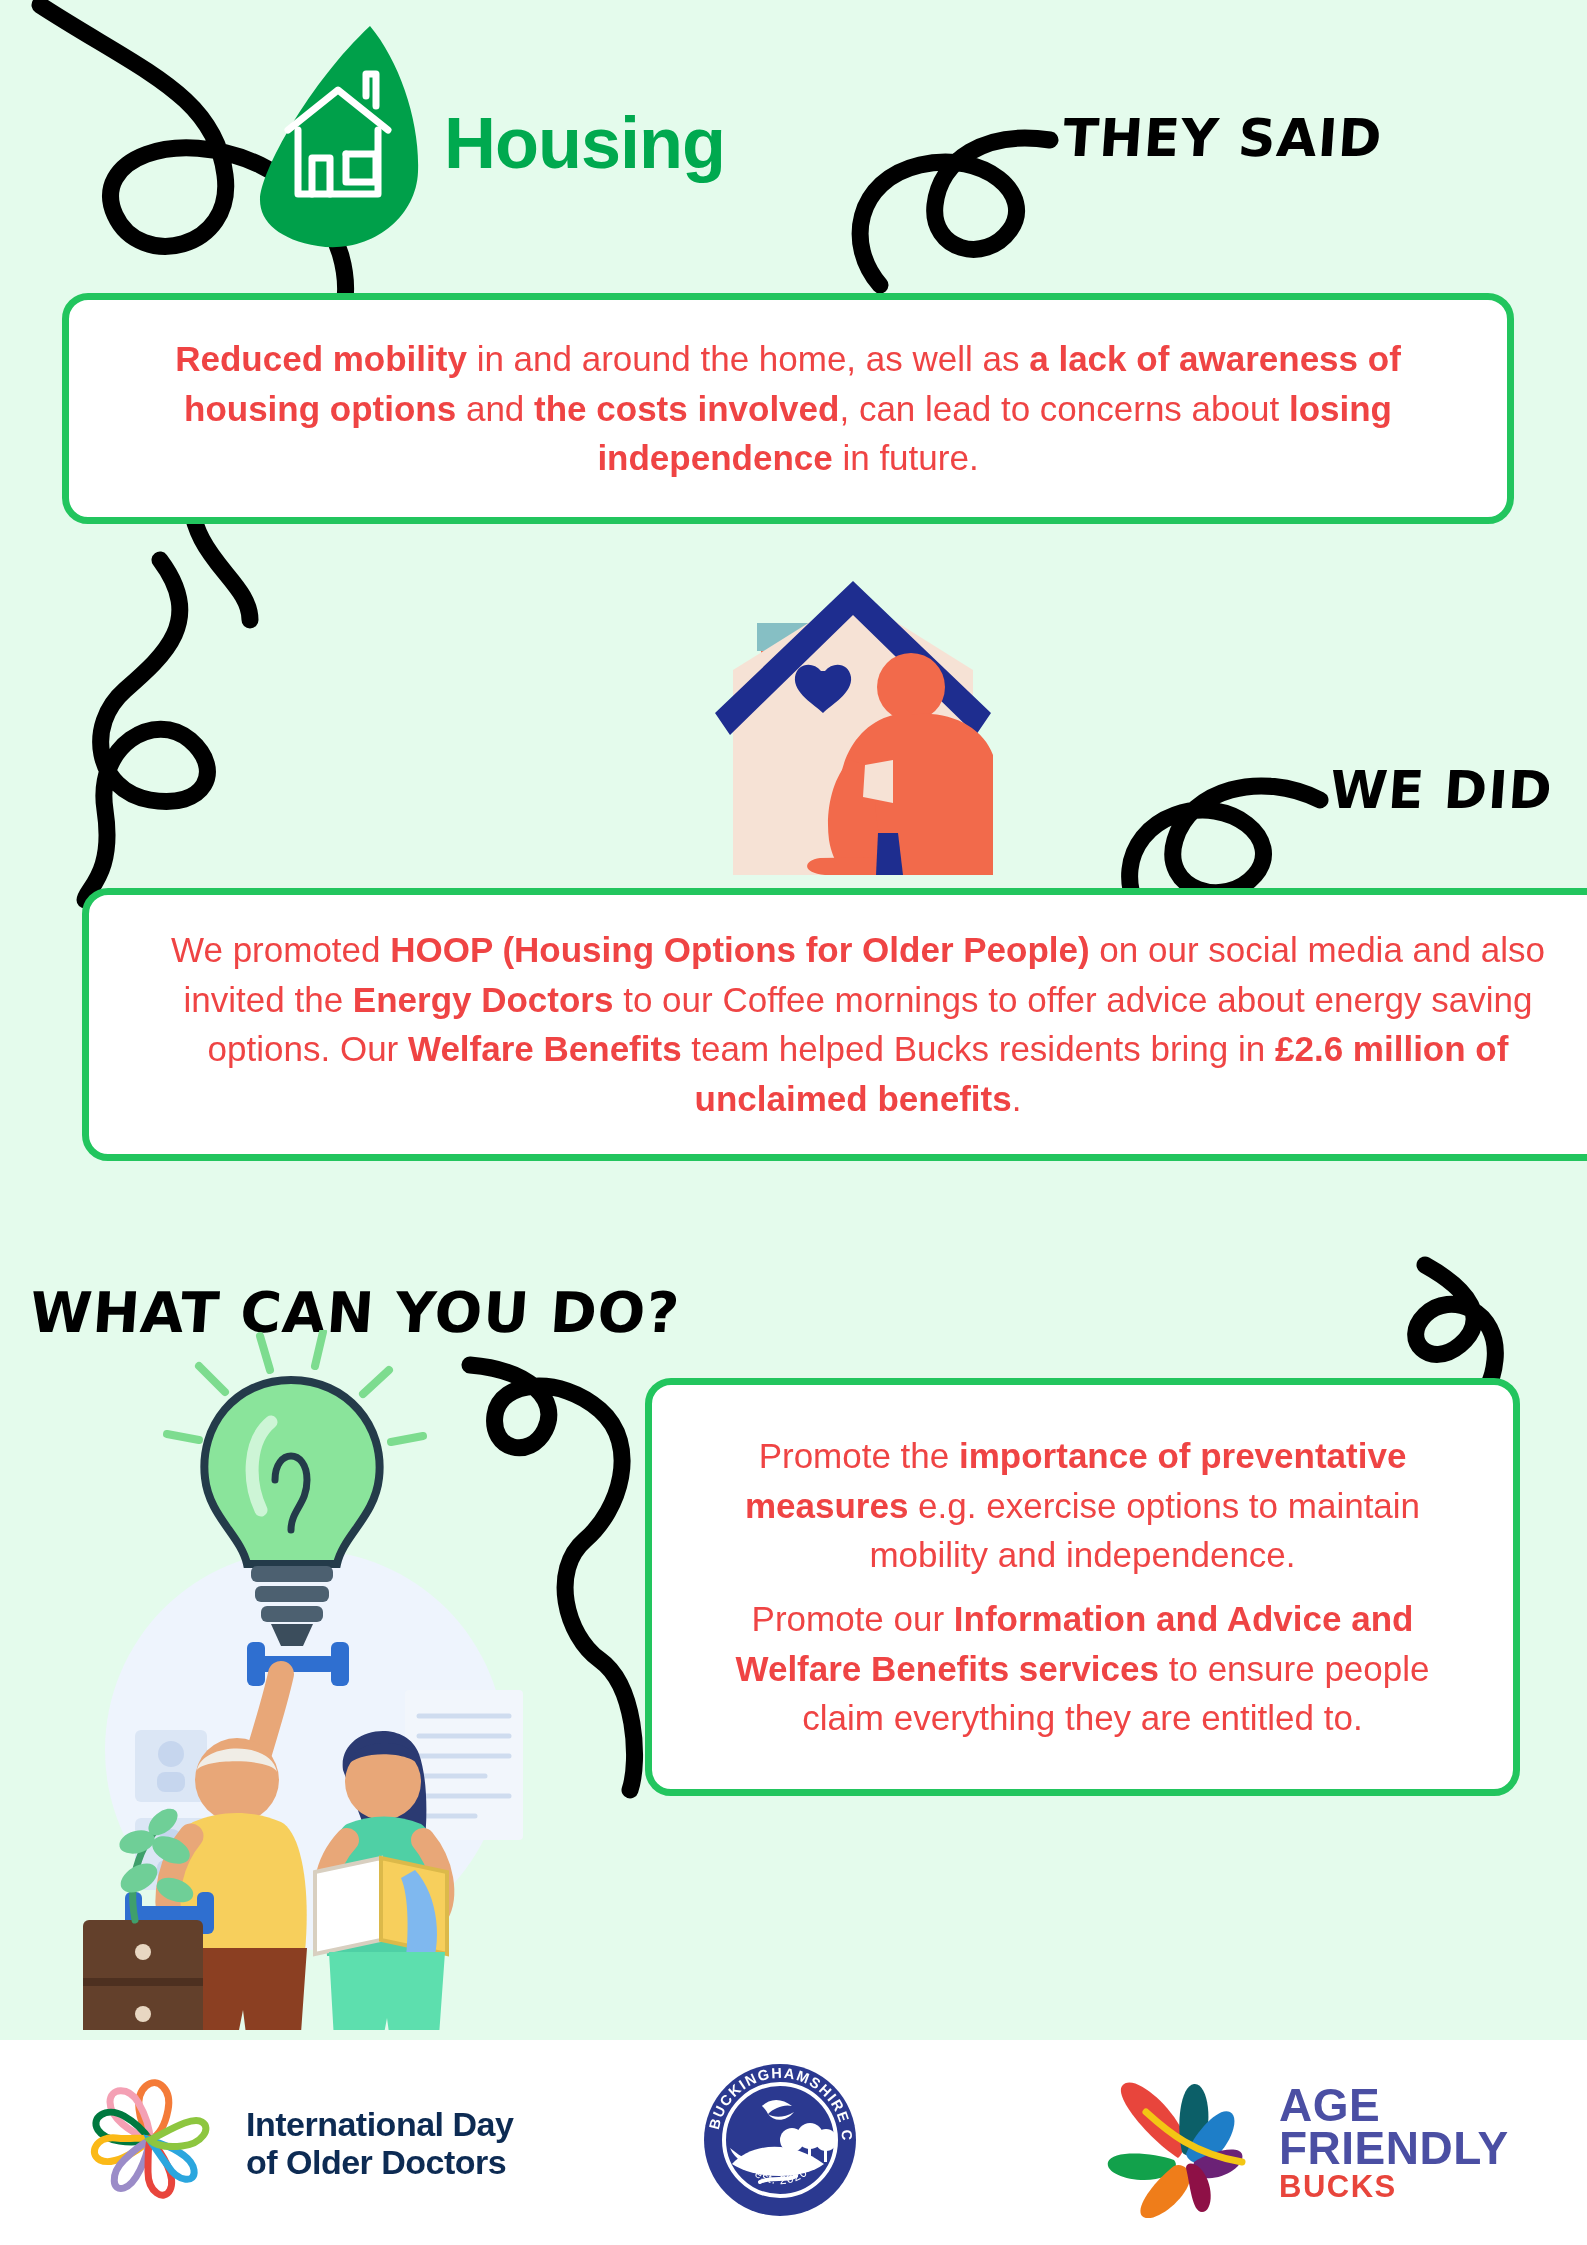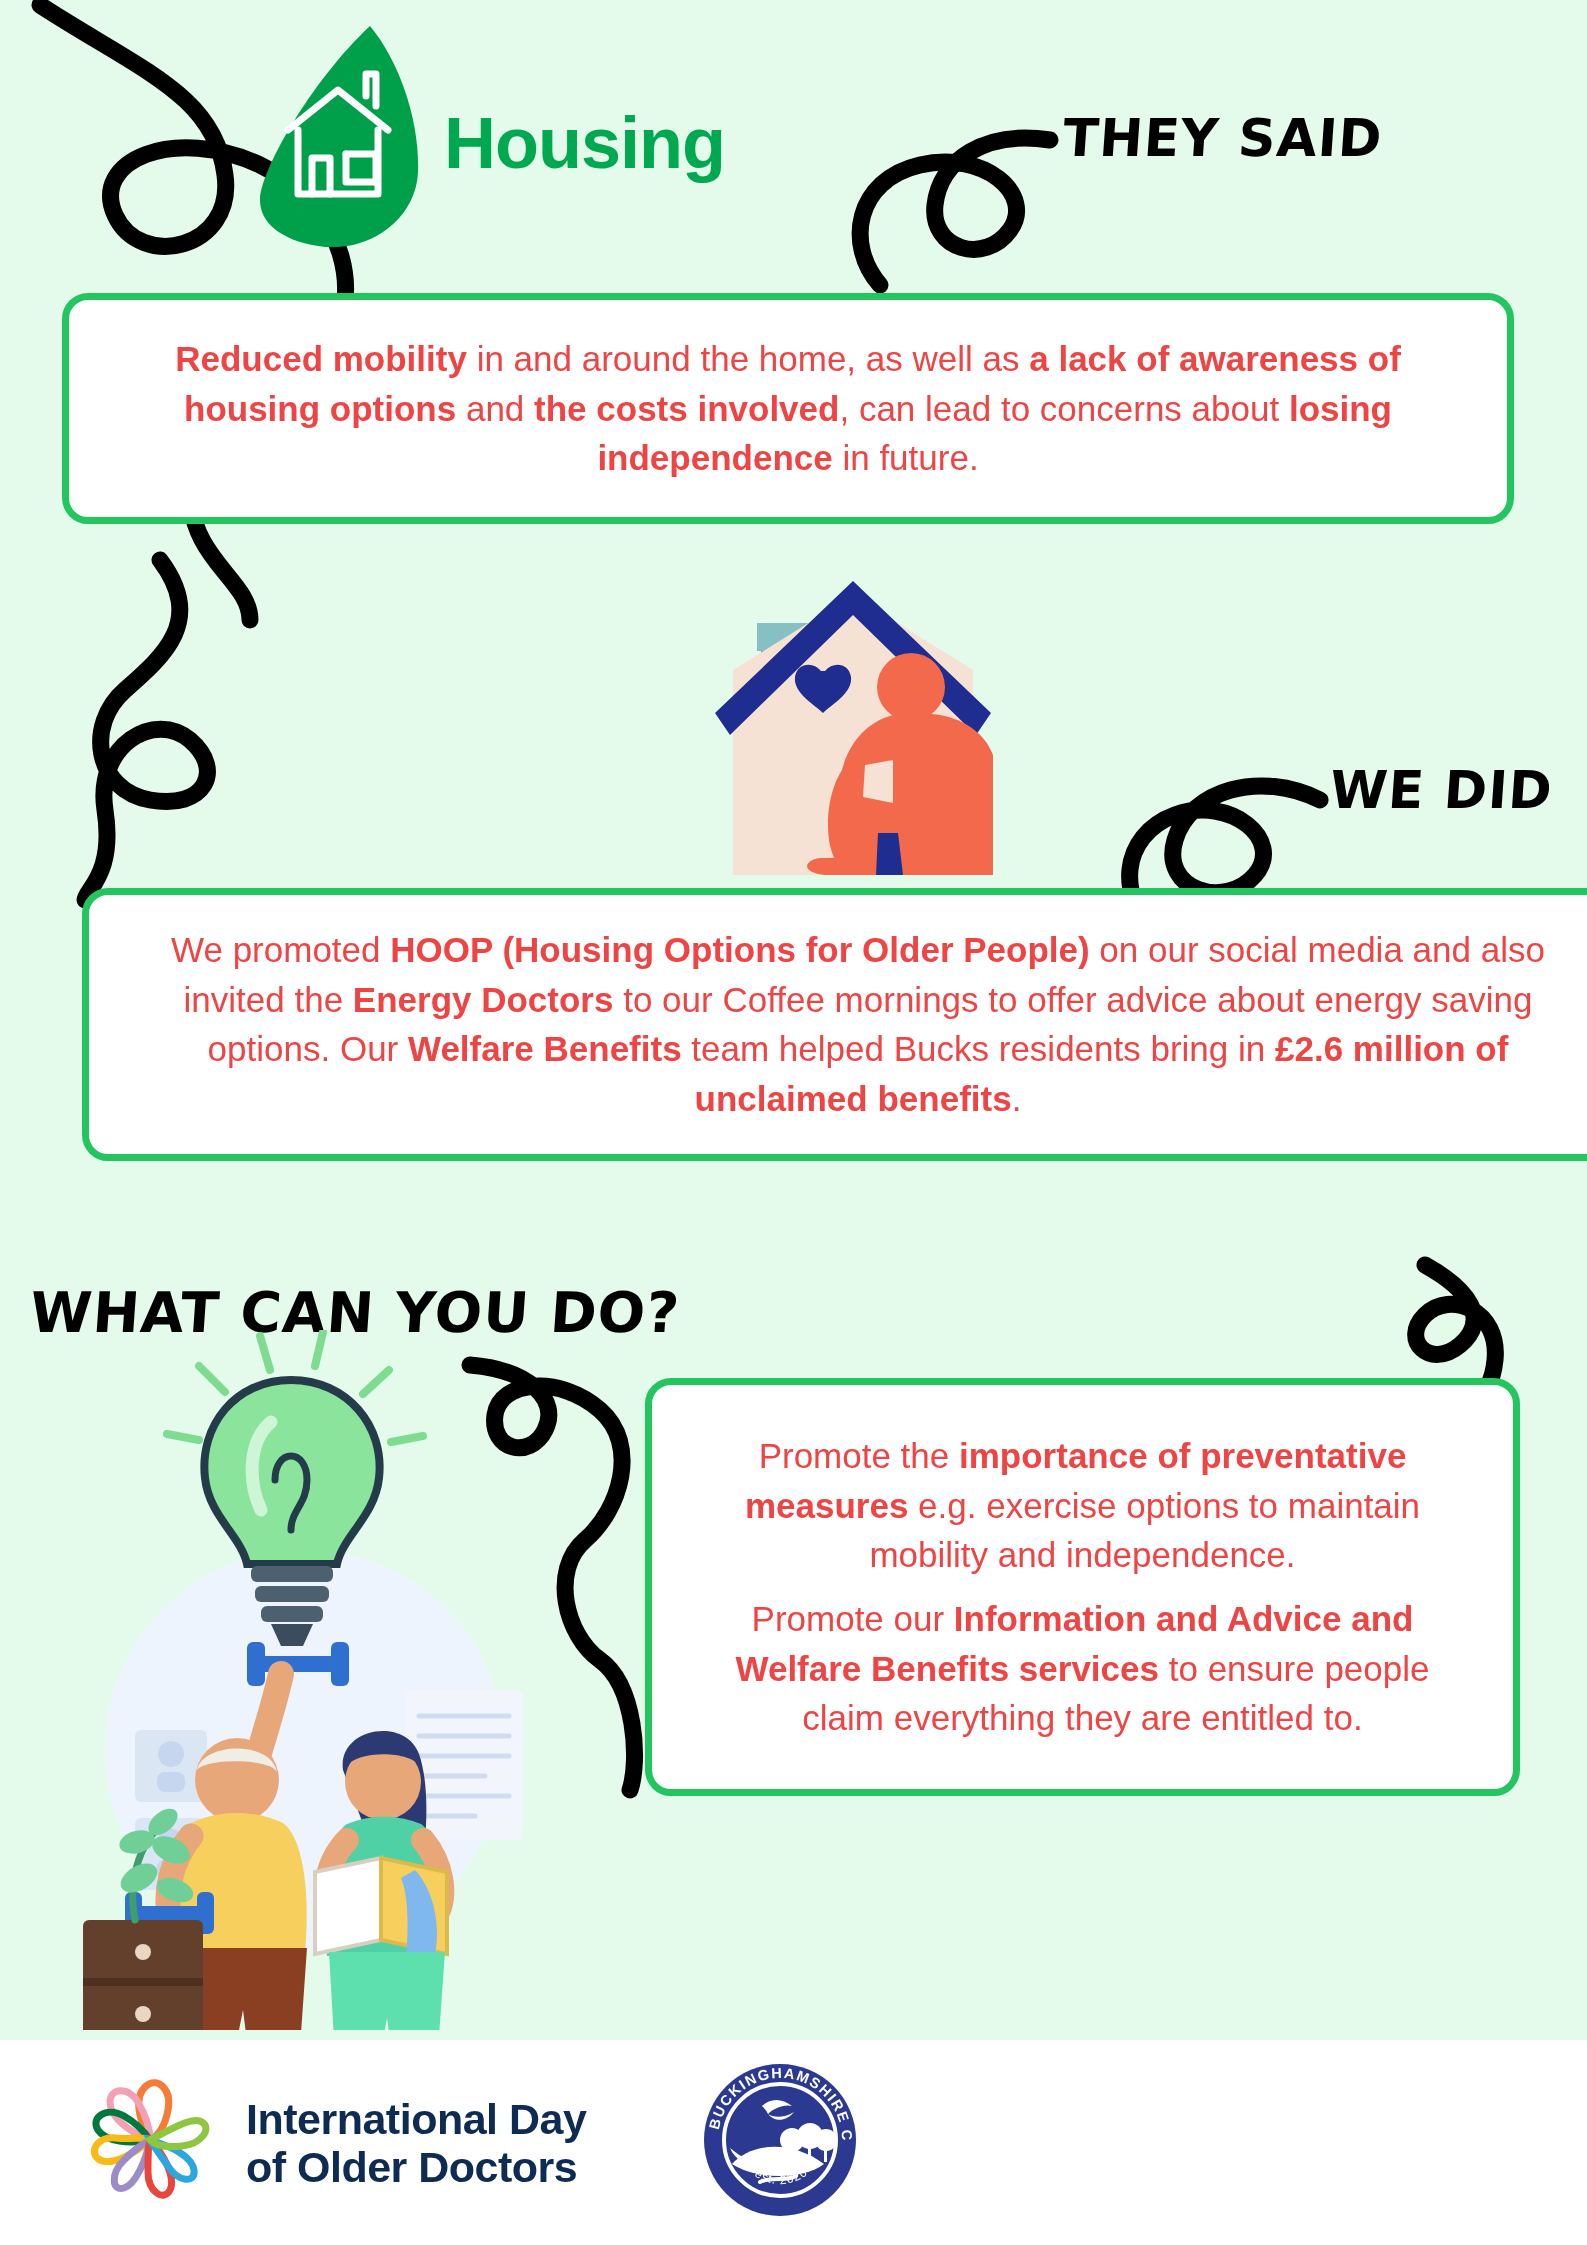--- a/index.html
+++ b/index.html
@@ -129,21 +129,21 @@
     align-items: center;
   }
   .footer-logo { display: flex; align-items: center; }
   #idop-logo  { position: absolute; left: 80px;  top: 28px; }
   #bucks-logo { position: absolute; left: 700px; top: 20px; }
   #afb-logo   { position: absolute; left: 1090px; top: 28px; }
 
   .idop-text {
     margin-left: 16px;
     color: #0d2b53;
-    font-size: 43px;
+    font-size: 34px;
     font-weight: 700;
     line-height: 1.12;
     letter-spacing: -0.5px;
   }
   .afb-text {
     margin-left: 14px;
     line-height: 0.93;
   }
   .afb-age, .afb-friendly {
     color: #4b4fa3;
@@ -415,15 +415,32 @@
         </defs>
         <text font-family="'Liberation Sans',sans-serif" font-size="14.5" font-weight="700" fill="#ffffff" letter-spacing="1.6">
           <textPath href="#bucksArcTop" startOffset="5%">BUCKINGHAMSHIRE COUNCIL</textPath>
         </text>
         <text font-family="'Liberation Sans',sans-serif" font-size="12" font-weight="400" fill="#ffffff" letter-spacing="1">
           <textPath href="#bucksArcBottom" startOffset="30%">est. 2020</textPath>
         </text>
       </svg>
     </div>
 
+    <div class="footer-logo" id="afb-logo">
+      <svg width="175" height="150" viewBox="0 0 175 150" xmlns="http://www.w3.org/2000/svg">
+        <path d="M88 90 C 60 72, 24 30, 32 18 C 42 4, 78 34, 92 62 C 96 72, 94 86, 88 90 Z" fill="#e8453c"></path>
+        <path d="M92 84 C 86 58, 90 18, 104 16 C 118 14, 124 56, 112 78 C 106 88, 96 90, 92 84 Z" fill="#0c5f68"></path>
+        <path d="M96 86 C 104 66, 128 38, 140 44 C 152 50, 138 84, 118 94 C 108 98, 98 94, 96 86 Z" fill="#1e7ec8"></path>
+        <path d="M104 94 C 118 84, 148 76, 152 86 C 156 98, 132 112, 116 110 C 106 108, 102 100, 104 94 Z" fill="#6b2276"></path>
+        <path d="M84 92 C 62 84, 22 82, 18 94 C 14 108, 54 118, 76 108 C 86 104, 88 96, 84 92 Z" fill="#12a14b"></path>
+        <path d="M84 98 C 68 110, 44 138, 52 148 C 62 158, 96 132, 100 112 C 102 102, 92 94, 84 98 Z" fill="#ef7d1a"></path>
+        <path d="M96 100 C 100 116, 102 144, 112 144 C 124 144, 124 114, 110 100 C 104 94, 96 94, 96 100 Z" fill="#8e1046"></path>
+        <path d="M56 44 C 78 64, 104 86, 152 94" stroke="#f3c614" stroke-width="7" fill="none" stroke-linecap="round"></path>
+      </svg>
+      <div class="afb-text">
+        <span class="afb-age">AGE</span>
+        <span class="afb-friendly">FRIENDLY</span>
+        <span class="afb-bucks">BUCKS</span>
+      </div>
+    </div>
 
   </div>
 </div>
 
 </body></html>

